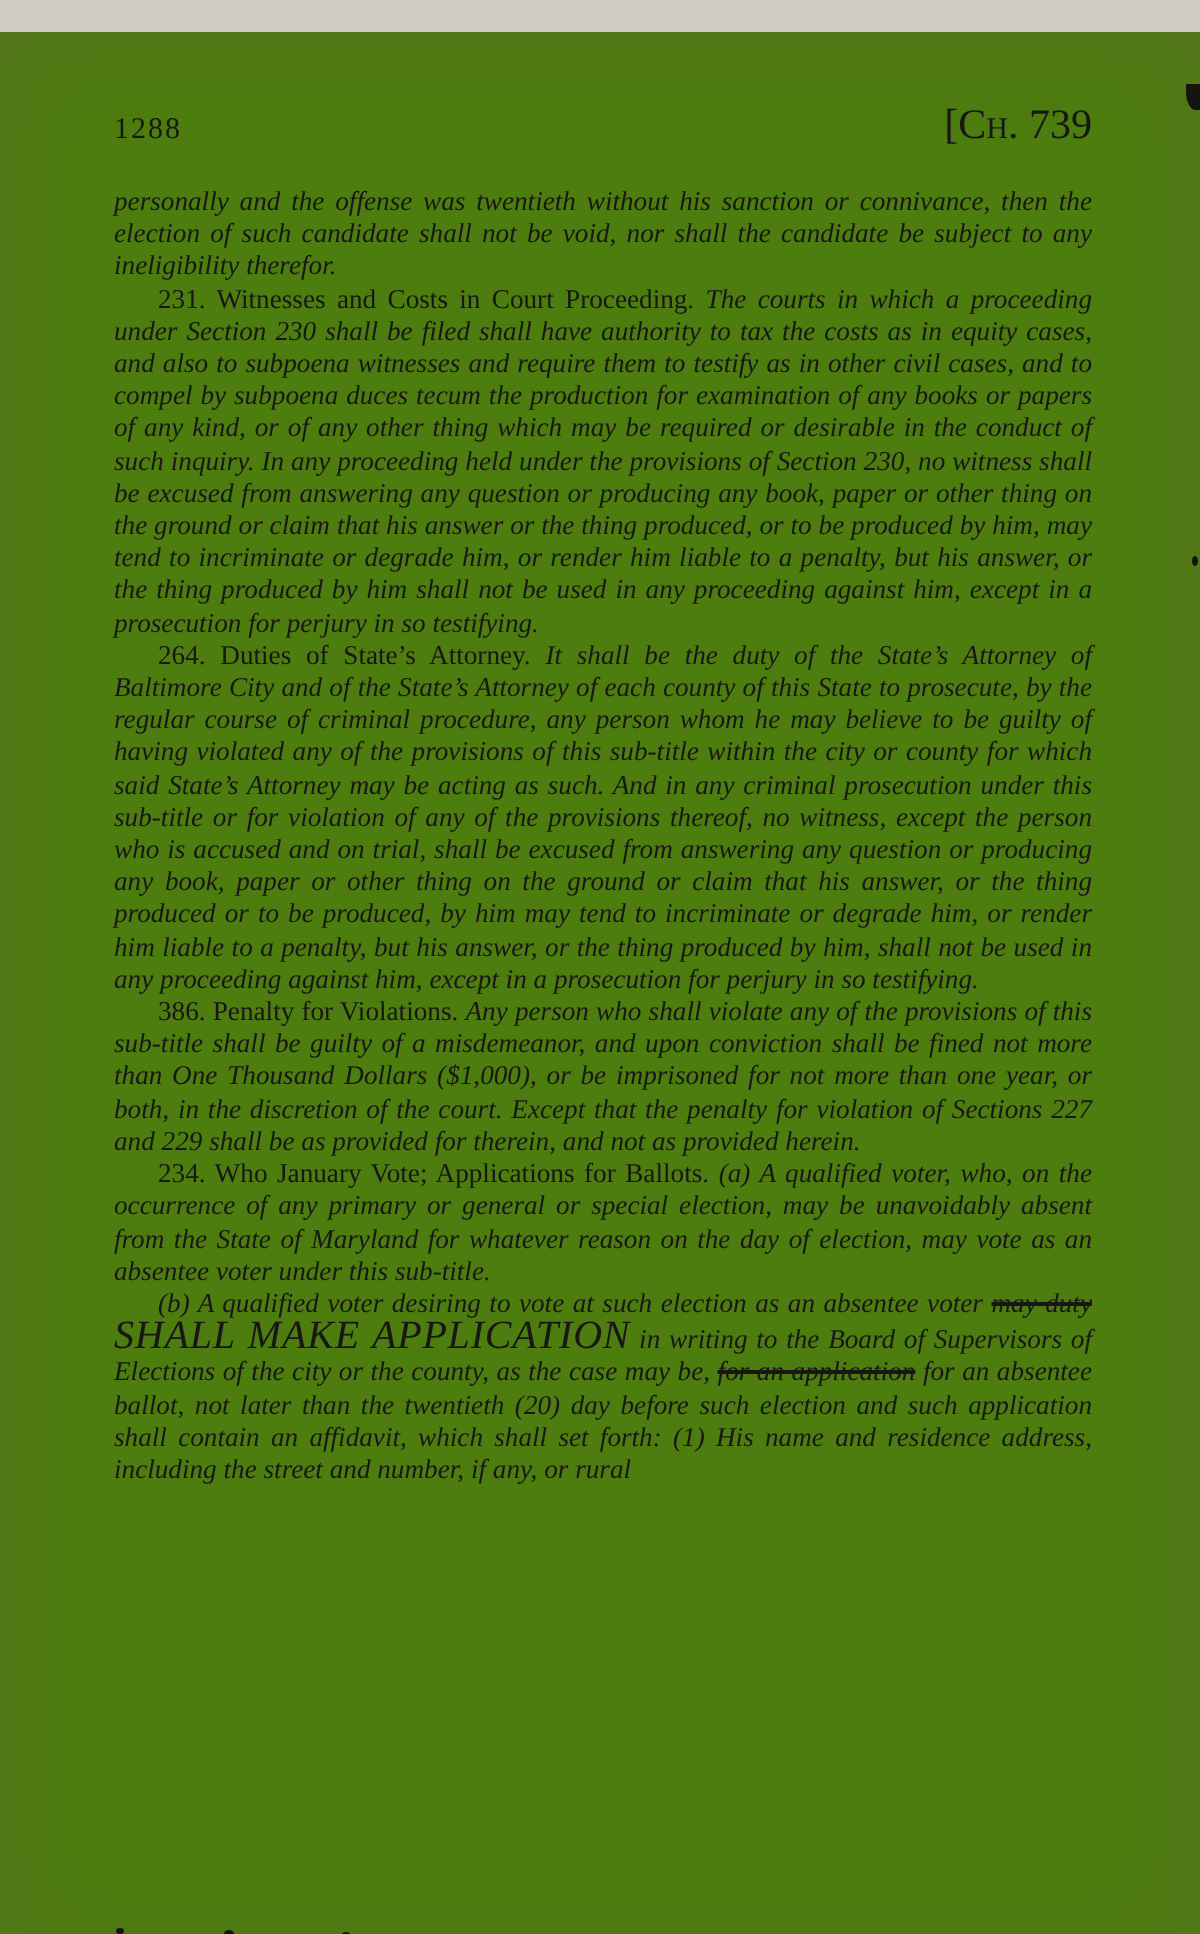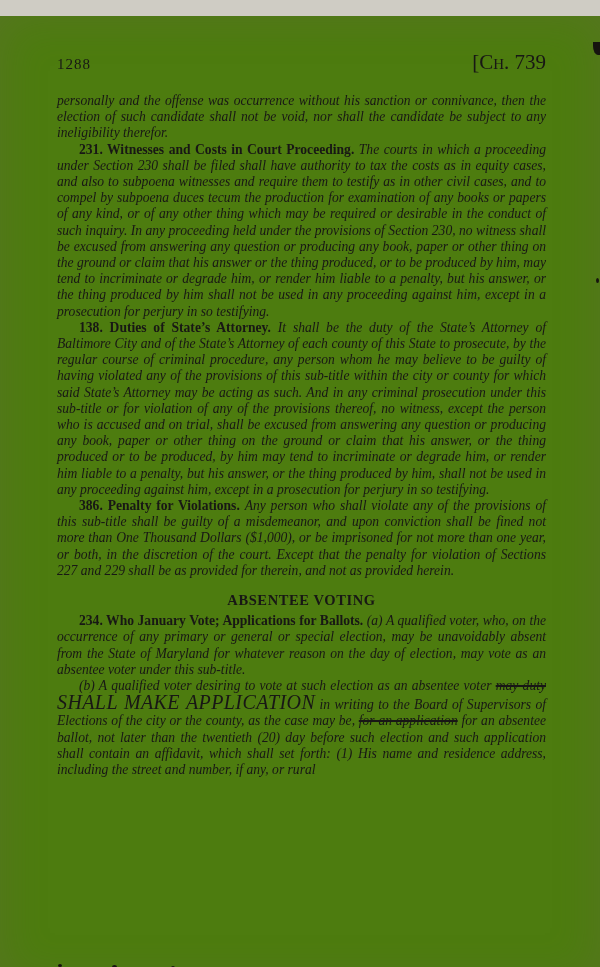--- a/index.html
+++ b/index.html
@@ -35,21 +35,21 @@
   .pagehead .title { font-variant: small-caps; font-size: 16px; letter-spacing: 1.5px; font-weight: 600; }
   .pagehead .ch { font-variant: small-caps; font-size: 21px; }
 
   p.body-para {
     margin: 0;
     font-size: 13.6px;
     line-height: 16.2px;
     text-align: justify;
   }
   .it { font-style: italic; }
-  .bold { font-weight: bold; font-style: normal; }
+  .bold { font-weight: normal; font-style: normal; }
   .sec { margin-top: 9px; text-indent: 22px; }
   .cont { text-indent: 0; }
 
   .center-head {
     margin: 13px 0 4px 0;
     text-align: center;
     font-weight: bold;
     font-size: 14.5px;
     letter-spacing: 0.6px;
   }
@@ -69,38 +69,37 @@
 
 <div class="page">
 
   <div class="content">
 
     <div class="pagehead">
       <span class="num">1288</span>
       <span class="ch">[Ch. 739</span>
     </div>
 
-    <p class="body-para cont it">personally and the offense was occurrence without his sanction or connivance, then the election of such candidate shall not be void, nor shall the candidate be subject to any ineligibility therefor.</p>
+    <p class="body-para cont it">personally and the offense was twentieth without his sanction or connivance, then the election of such candidate shall not be void, nor shall the candidate be subject to any ineligibility therefor.</p>
 
     <p class="body-para sec">
       <span class="bold">231. Witnesses and Costs in Court Proceeding.</span>
       <span class="it">The courts in which a proceeding under Section 230 shall be filed shall have authority to tax the costs as in equity cases, and also to subpoena witnesses and require them to testify as in other civil cases, and to compel by subpoena duces tecum the production for examination of any books or papers of any kind, or of any other thing which may be required or desirable in the conduct of such inquiry. In any proceeding held under the provisions of Section 230, no witness shall be excused from answering any question or producing any book, paper or other thing on the ground or claim that his answer or the thing produced, or to be produced by him, may tend to incriminate or degrade him, or render him liable to a penalty, but his answer, or the thing produced by him shall not be used in any proceeding against him, except in a prosecution for perjury in so testifying.</span>
     </p>
 
     <p class="body-para sec">
-      <span class="bold">138. Duties of State’s Attorney.</span>
+      <span class="bold">264. Duties of State’s Attorney.</span>
       <span class="it">It shall be the duty of the State’s Attorney of Baltimore City and of the State’s Attorney of each county of this State to prosecute, by the regular course of criminal procedure, any person whom he may believe to be guilty of having violated any of the provisions of this sub-title within the city or county for which said State’s Attorney may be acting as such. And in any criminal prosecution under this sub-title or for violation of any of the provisions thereof, no witness, except the person who is accused and on trial, shall be excused from answering any question or producing any book, paper or other thing on the ground or claim that his answer, or the thing produced or to be produced, by him may tend to incriminate or degrade him, or render him liable to a penalty, but his answer, or the thing produced by him, shall not be used in any proceeding against him, except in a prosecution for perjury in so testifying.</span>
     </p>
 
     <p class="body-para sec">
       <span class="bold">386. Penalty for Violations.</span>
       <span class="it">Any person who shall violate any of the provisions of this sub-title shall be guilty of a misdemeanor, and upon conviction shall be fined not more than One Thousand Dollars ($1,000), or be imprisoned for not more than one year, or both, in the discretion of the court. Except that the penalty for violation of Sections 227 and 229 shall be as provided for therein, and not as provided herein.</span>
     </p>
 
-    <p class="center-head">ABSENTEE VOTING</p>
 
     <p class="body-para sec">
       <span class="bold">234. Who January Vote; Applications for Ballots.</span>
       <span class="it">(a) A qualified voter, who, on the occurrence of any primary or general or special election, may be unavoidably absent from the State of Maryland for whatever reason on the day of election, may vote as an absentee voter under this sub-title.</span>
     </p>
 
     <p class="body-para sec it"><span>(b) A qualified voter desiring to vote at such election as an absentee voter </span><span class="strike">may duty</span>
       <span class="newcaps">SHALL MAKE APPLICATION</span><span> in writing to the Board of Supervisors of Elections of the city or the county, as the case may be, </span><span class="strike">for an application</span><span> for an absentee ballot, not later than the twentieth (20) day before such election and such application shall contain an affidavit, which shall set forth: (1) His name and residence address, including the street and number, if any, or rural</span></p>
 
   </div>

